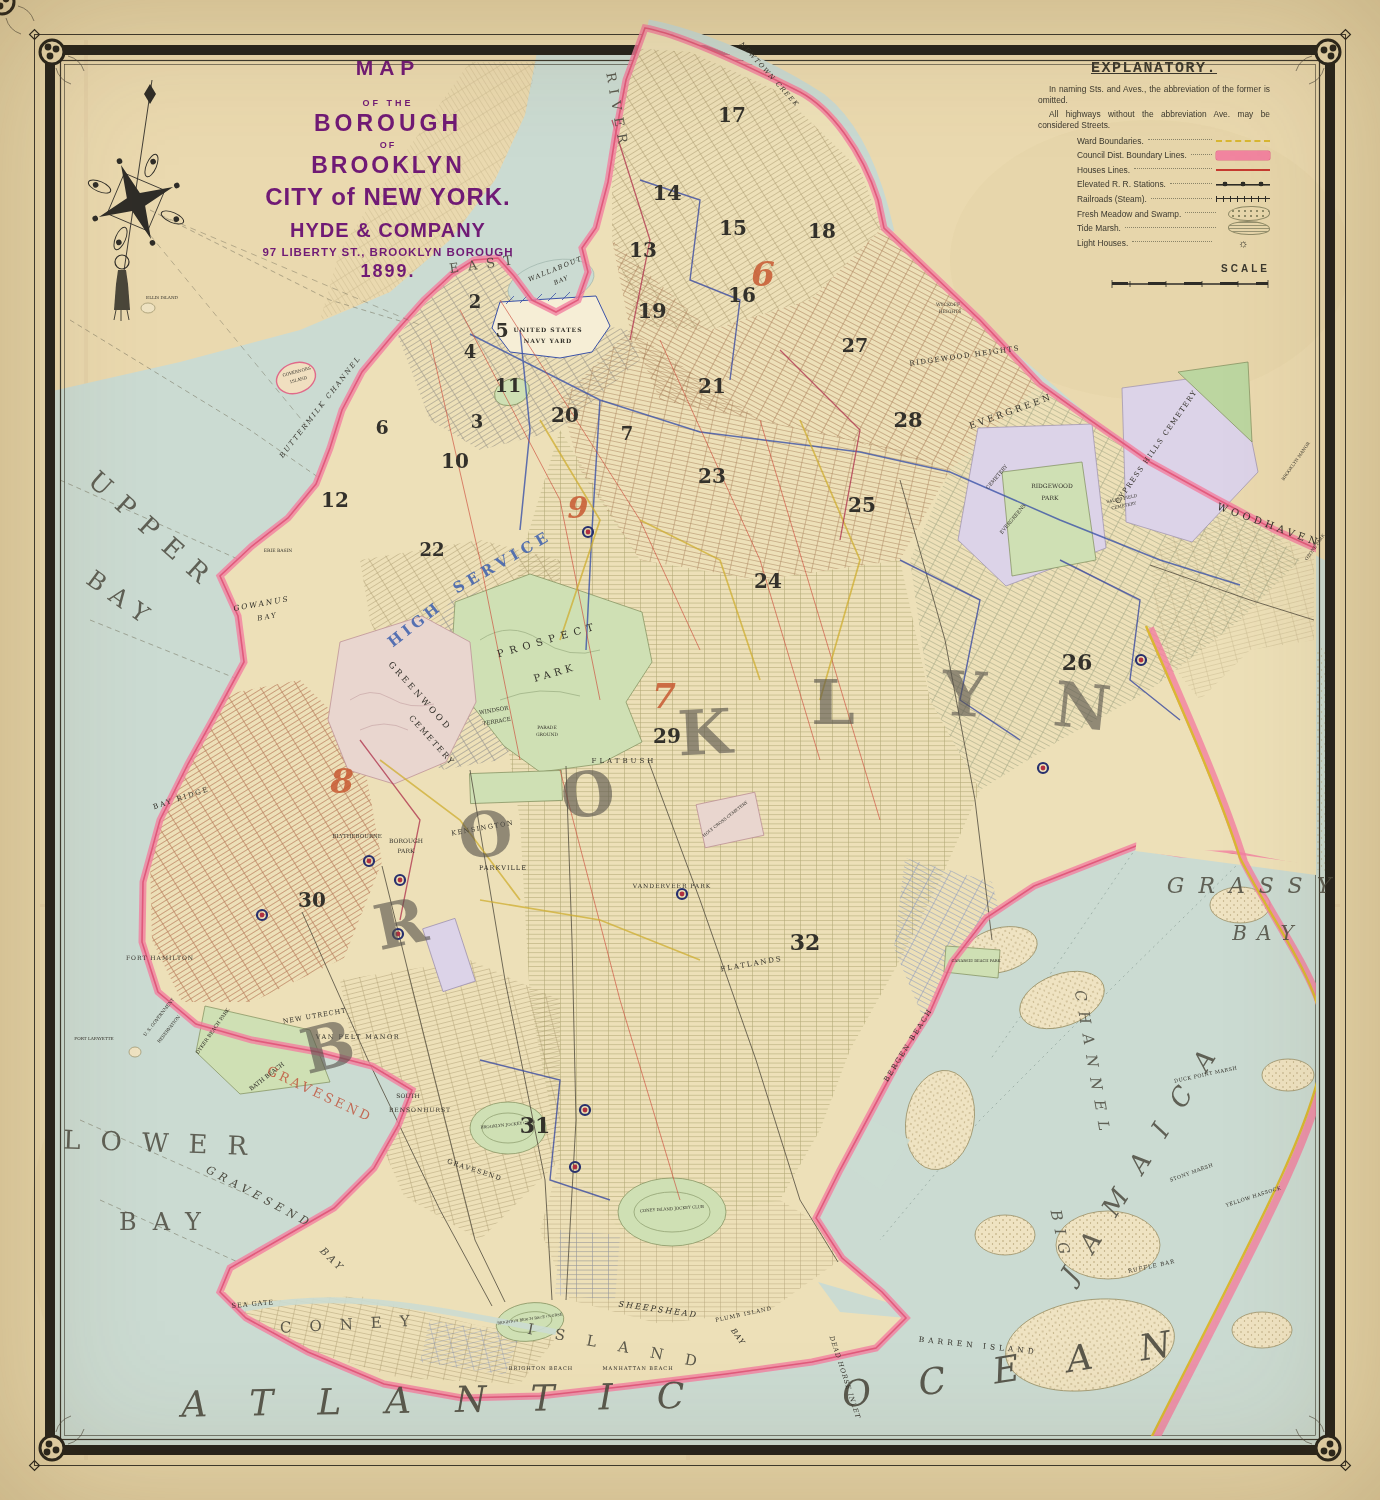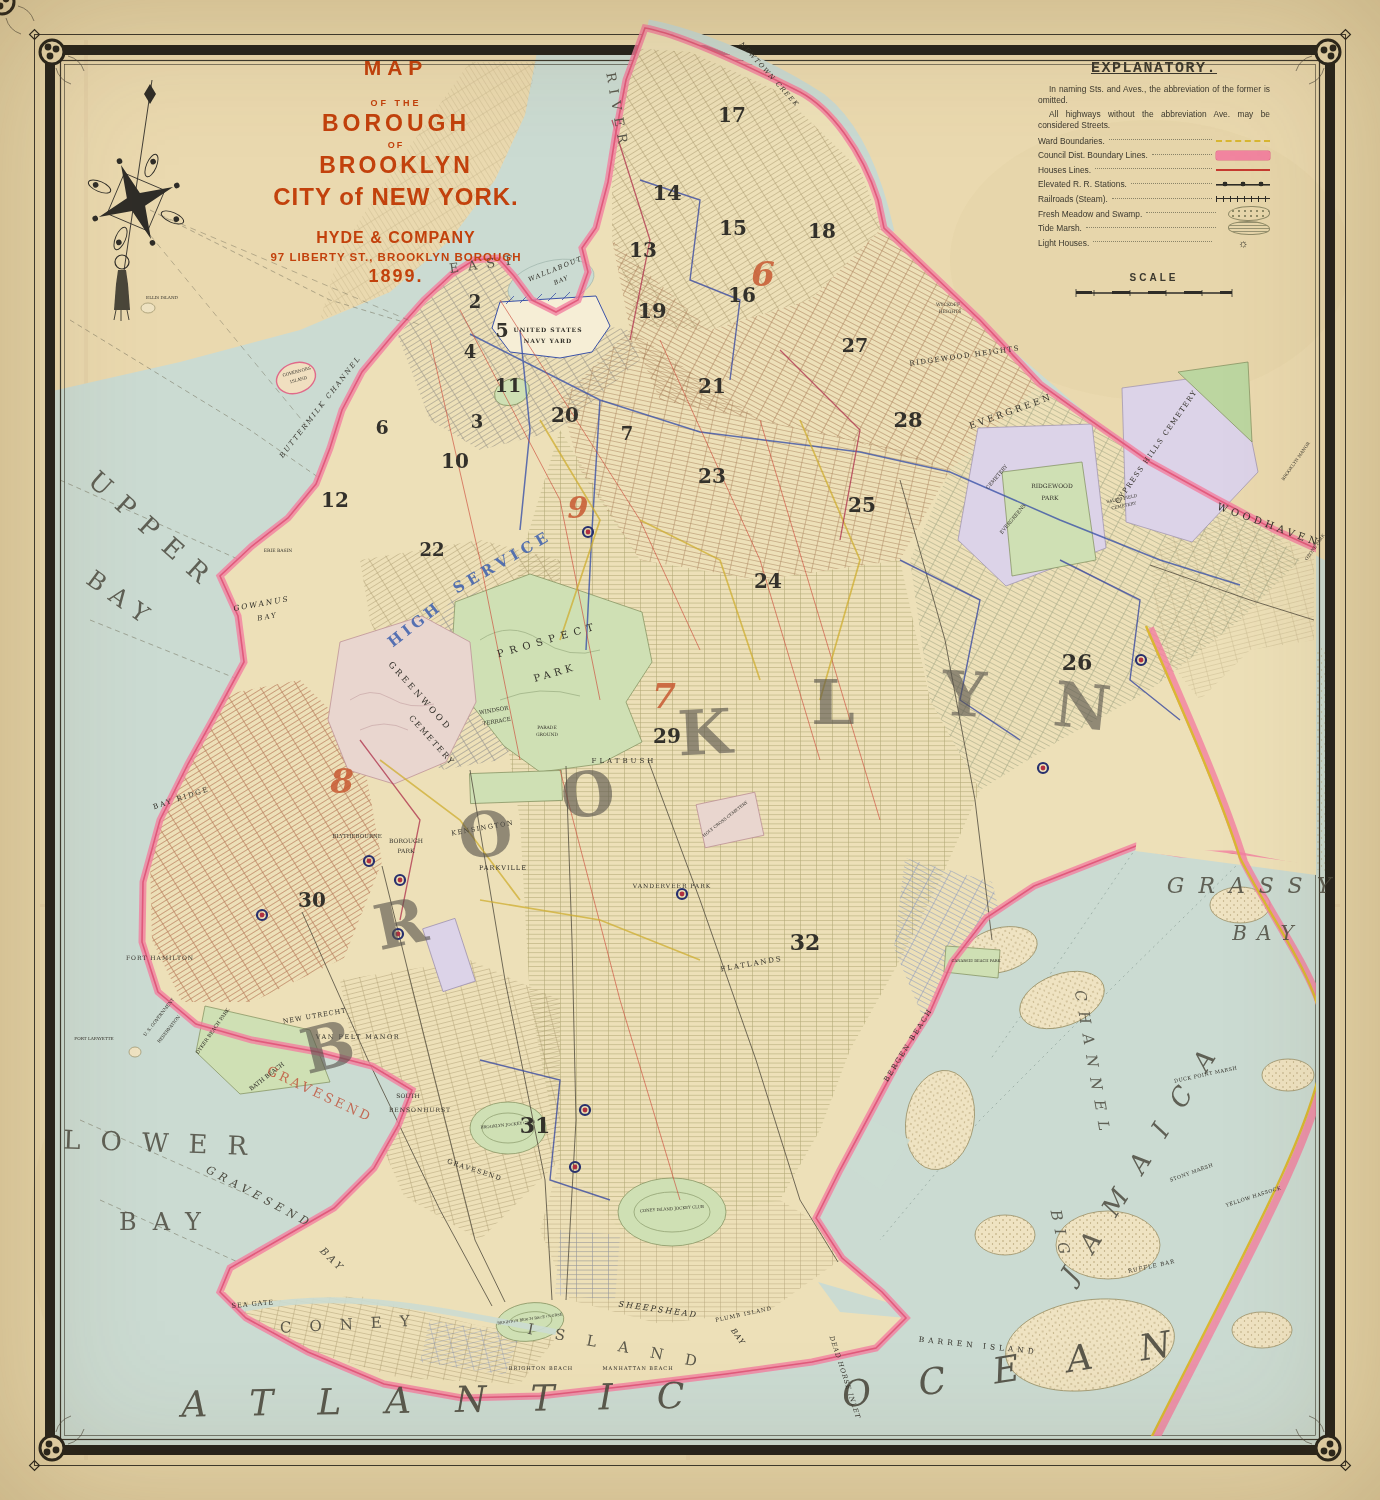--- a/index.html
+++ b/index.html
@@ -2,59 +2,59 @@
 <html><head>
 <meta charset="utf-8">
 <style>
   html,body{margin:0;padding:0;background:#d9c795;}
   .canvas{position:relative;width:1380px;height:1500px;background:#e6d5a9;overflow:hidden;
           font-family:"Liberation Sans",sans-serif;}
   .vignette{position:absolute;inset:0;box-shadow:inset 0 0 150px rgba(110,80,30,.28);pointer-events:none;z-index:40;}
   svg.map{position:absolute;left:0;top:0;z-index:1;}
 
   
-  .title-block{position:absolute;left:246px;top:56px;width:300px;text-align:center;color:#c2410c;z-index:10;}
+  .title-block{position:absolute;left:238px;top:56px;width:300px;text-align:center;color:#701a75;z-index:10;}
   .title-block div{font-weight:700;}
   .tl-1{font-size:21px;letter-spacing:6px;}
   .tl-2{font-size:9px;letter-spacing:3px;margin-top:18px;}
   .tl-3{font-size:23px;letter-spacing:4px;margin-top:2px;}
   .tl-4{font-size:9px;letter-spacing:2px;margin-top:3px;}
   .tl-5{font-size:23px;letter-spacing:3px;margin-top:2px;}
   .tl-6{font-size:24px;letter-spacing:1px;margin-top:4px;}
-  .tl-7{font-size:16px;letter-spacing:1px;margin-top:18px;}
+  .tl-7{font-size:20px;letter-spacing:1px;margin-top:8px;}
   .tl-8{font-size:11.5px;letter-spacing:1px;margin-top:4px;}
   .tl-9{font-size:18px;letter-spacing:2px;margin-top:3px;}
 
   
   .explanatory{position:absolute;left:1038px;top:60px;width:232px;color:#3b382e;z-index:10;}
   .expl-title{font-family:Liberation Mono, monospace;font-weight:700;font-size:15px;letter-spacing:1.5px;
               text-align:center;text-decoration:underline;margin-bottom:7px;}
   .expl-paras p{font-size:8.4px;line-height:1.3;text-align:justify;margin:0 0 3px 0;text-indent:11px;}
   .legend{margin-top:4px;}
   .lg-row{display:flex;align-items:center;margin-bottom:2.6px;height:12px;}
-  .lg-label{font-size:8.4px;white-space:nowrap;}
+  .lg-label{font-size:8.4px;white-space:nowrap;margin-left:39px;}
   .lg-leader{flex:1;border-bottom:1.5px dotted #8a8468;margin:0 4px 3px 4px;height:1px;}
   .sym{width:54px;flex:none;position:relative;}
   .sym-ward{height:0;border-top:2.5px dashed #d9b832;}
   .sym-council{height:9px;background:#f285a0;border-radius:2px;box-shadow:0 0 0 .5px #e06a8a;}
   .sym-trolley{height:2px;background:#c63b30;}
   .sym-elevated{height:10px;background:
       radial-gradient(circle 2.6px at 9px 5px,#2e2c26 90%,transparent),
       radial-gradient(circle 2.6px at 27px 5px,#2e2c26 90%,transparent),
       radial-gradient(circle 2.6px at 45px 5px,#2e2c26 90%,transparent),
       linear-gradient(#2e2c26,#2e2c26) 0 4.2px/100% 1.6px no-repeat;background-repeat:no-repeat;}
   .sym-railroad{height:10px;background:
       repeating-linear-gradient(90deg,#2e2c26 0 1.4px,transparent 1.4px 7px) 0 2px/100% 6px no-repeat,
       linear-gradient(#2e2c26,#2e2c26) 0 4.4px/100% 1.4px no-repeat;}
   .sym-swamp{width:40px;height:13px;border:1px solid #8f8a66;border-radius:60% 45% 55% 50%;
       background:radial-gradient(circle 1px at 4px 4px,#8f8a66 90%,transparent) 0 0/6px 5px;margin-left:8px;}
   .sym-marsh{width:40px;height:12px;border:1px solid #8f8a66;border-radius:50% 60% 45% 55%;
       background:repeating-linear-gradient(0deg,transparent 0 2px,#9a9573 2px 3px);margin-left:8px;}
   .sym-lighthouse{font-size:11px;line-height:12px;text-align:center;color:#2e2c26;}
-  .scale-block{margin-top:23px;text-align:center;}
+  .scale-block{margin-top:14px;text-align:right;}
   .scale-title{font-size:10px;font-weight:700;letter-spacing:3px;margin-bottom:2px;}
 </style>
 </head>
 <body>
 
 <div class="canvas">
 
 <svg class="map" width="1380" height="1500" viewBox="0 0 1380 1500">
   <defs>
     <pattern id="gA0" width="16" height="4.6" patternUnits="userSpaceOnUse">

